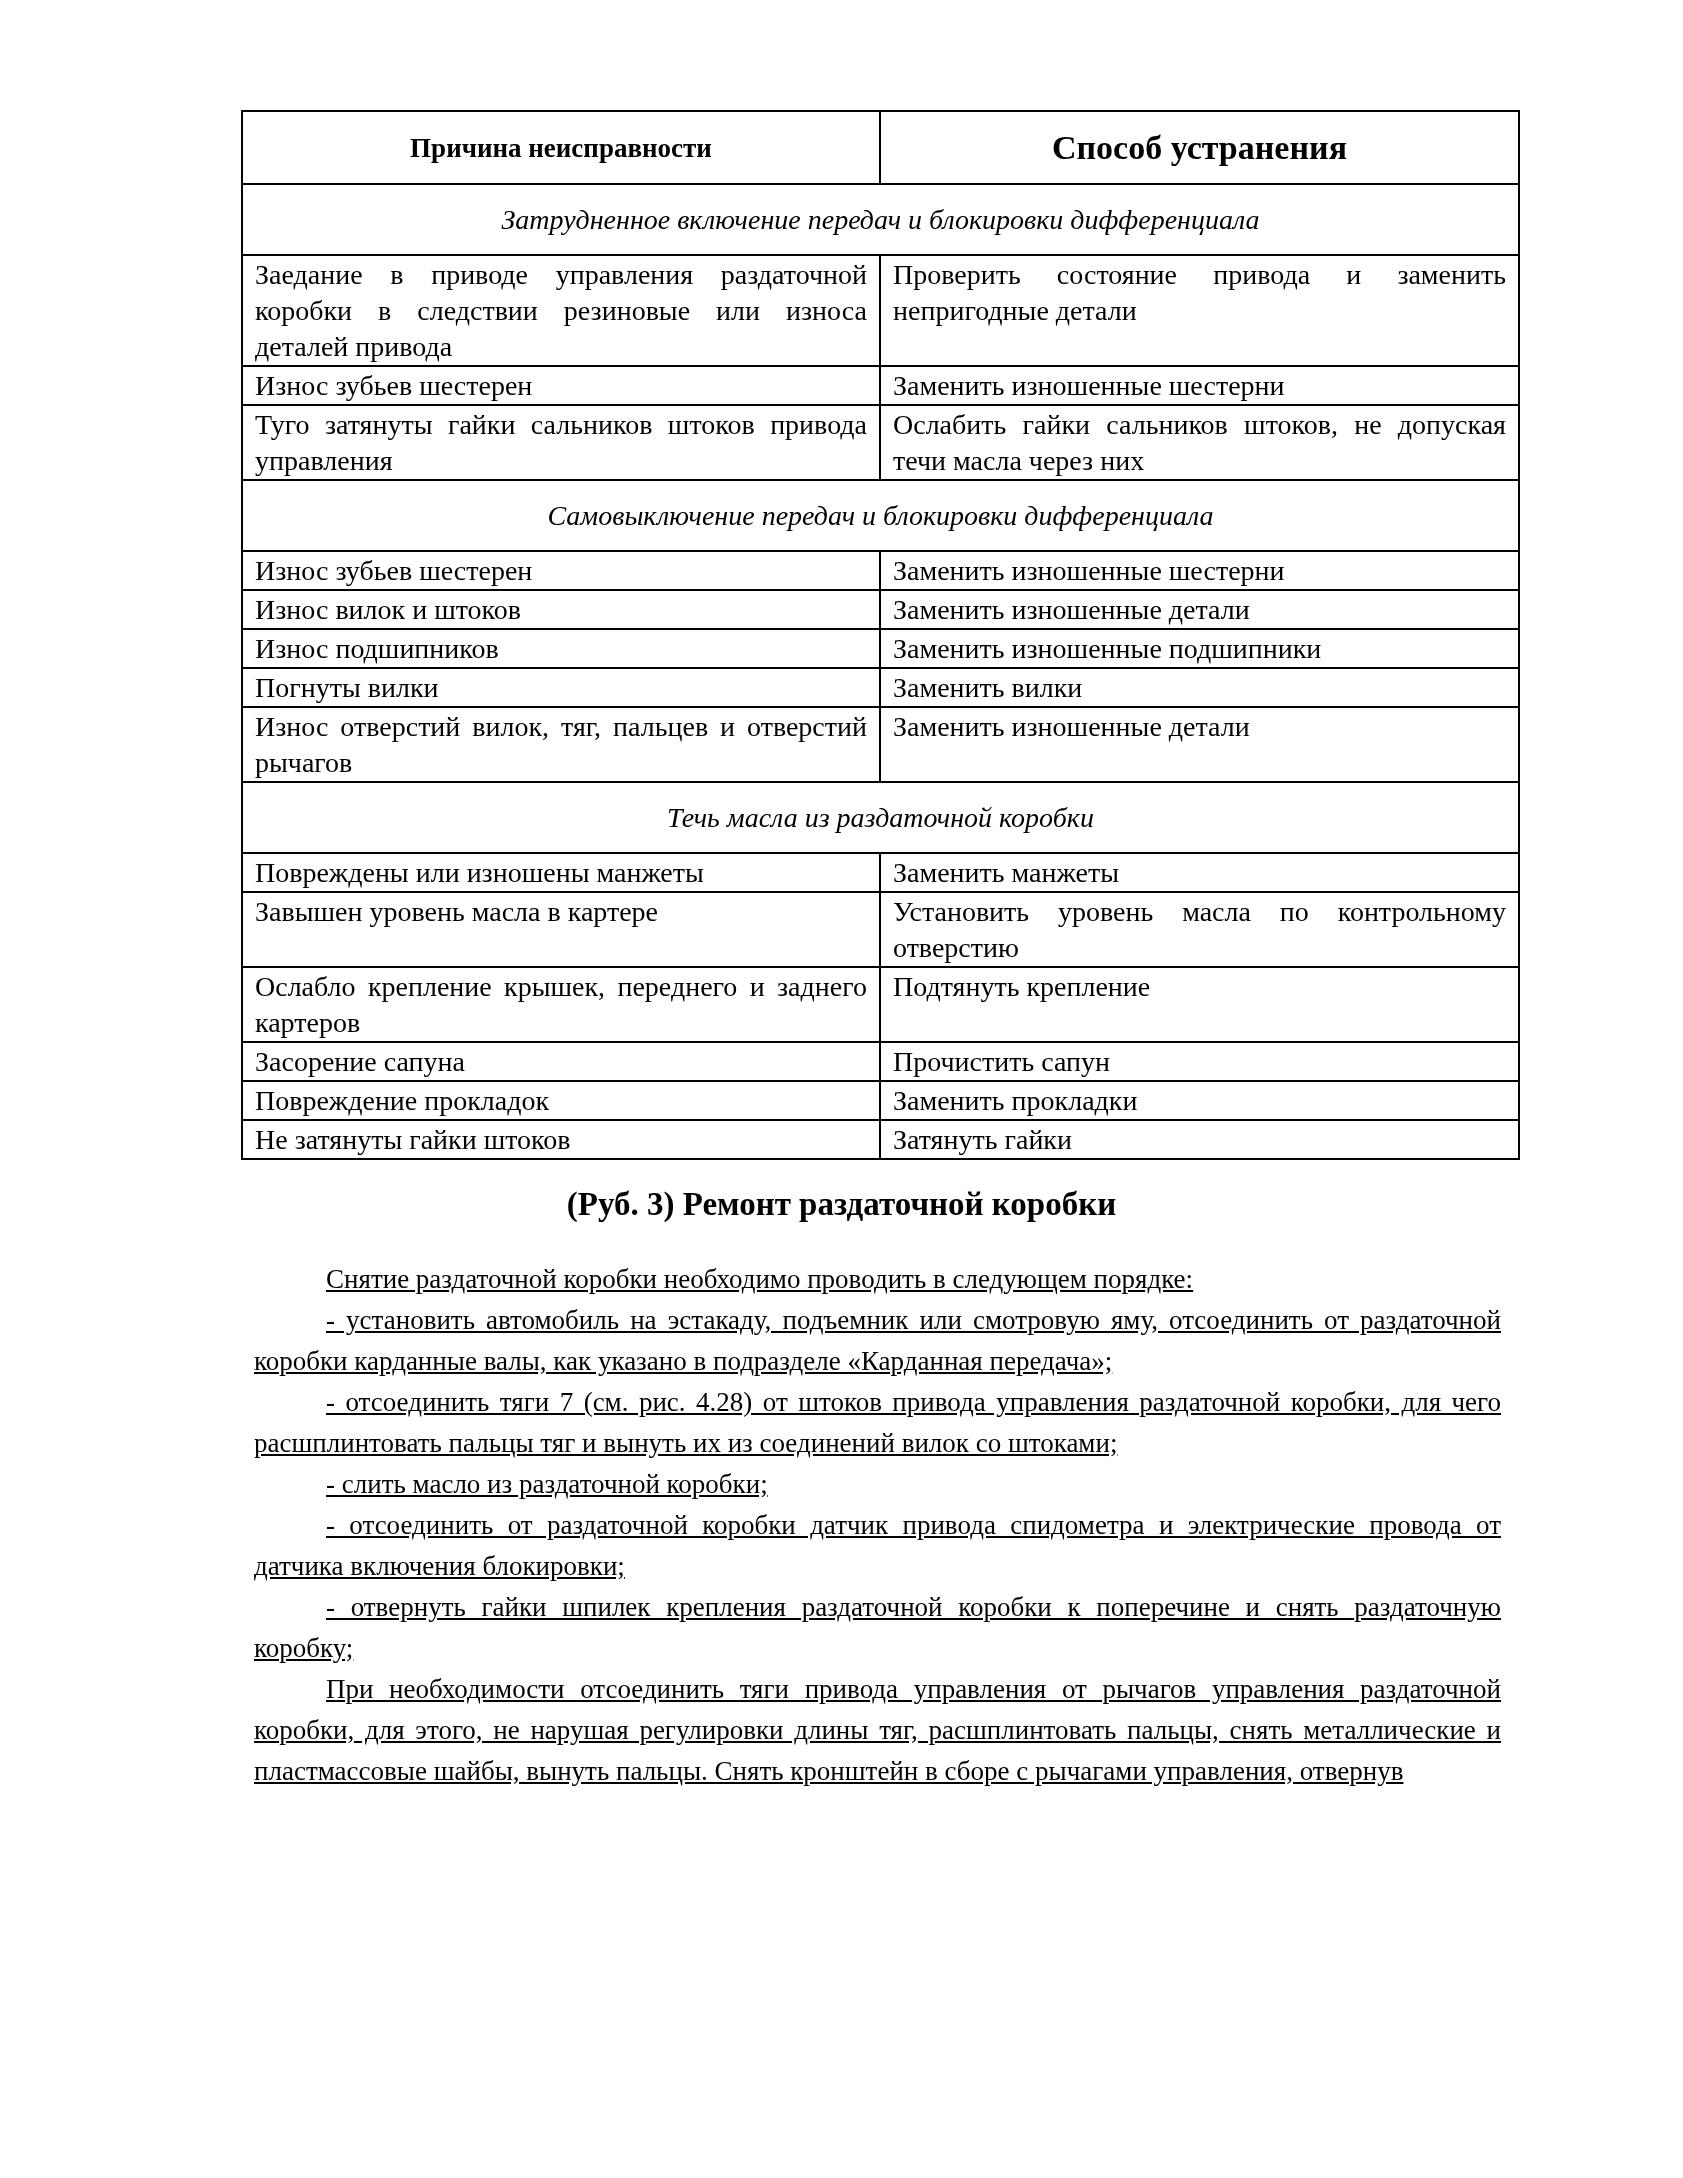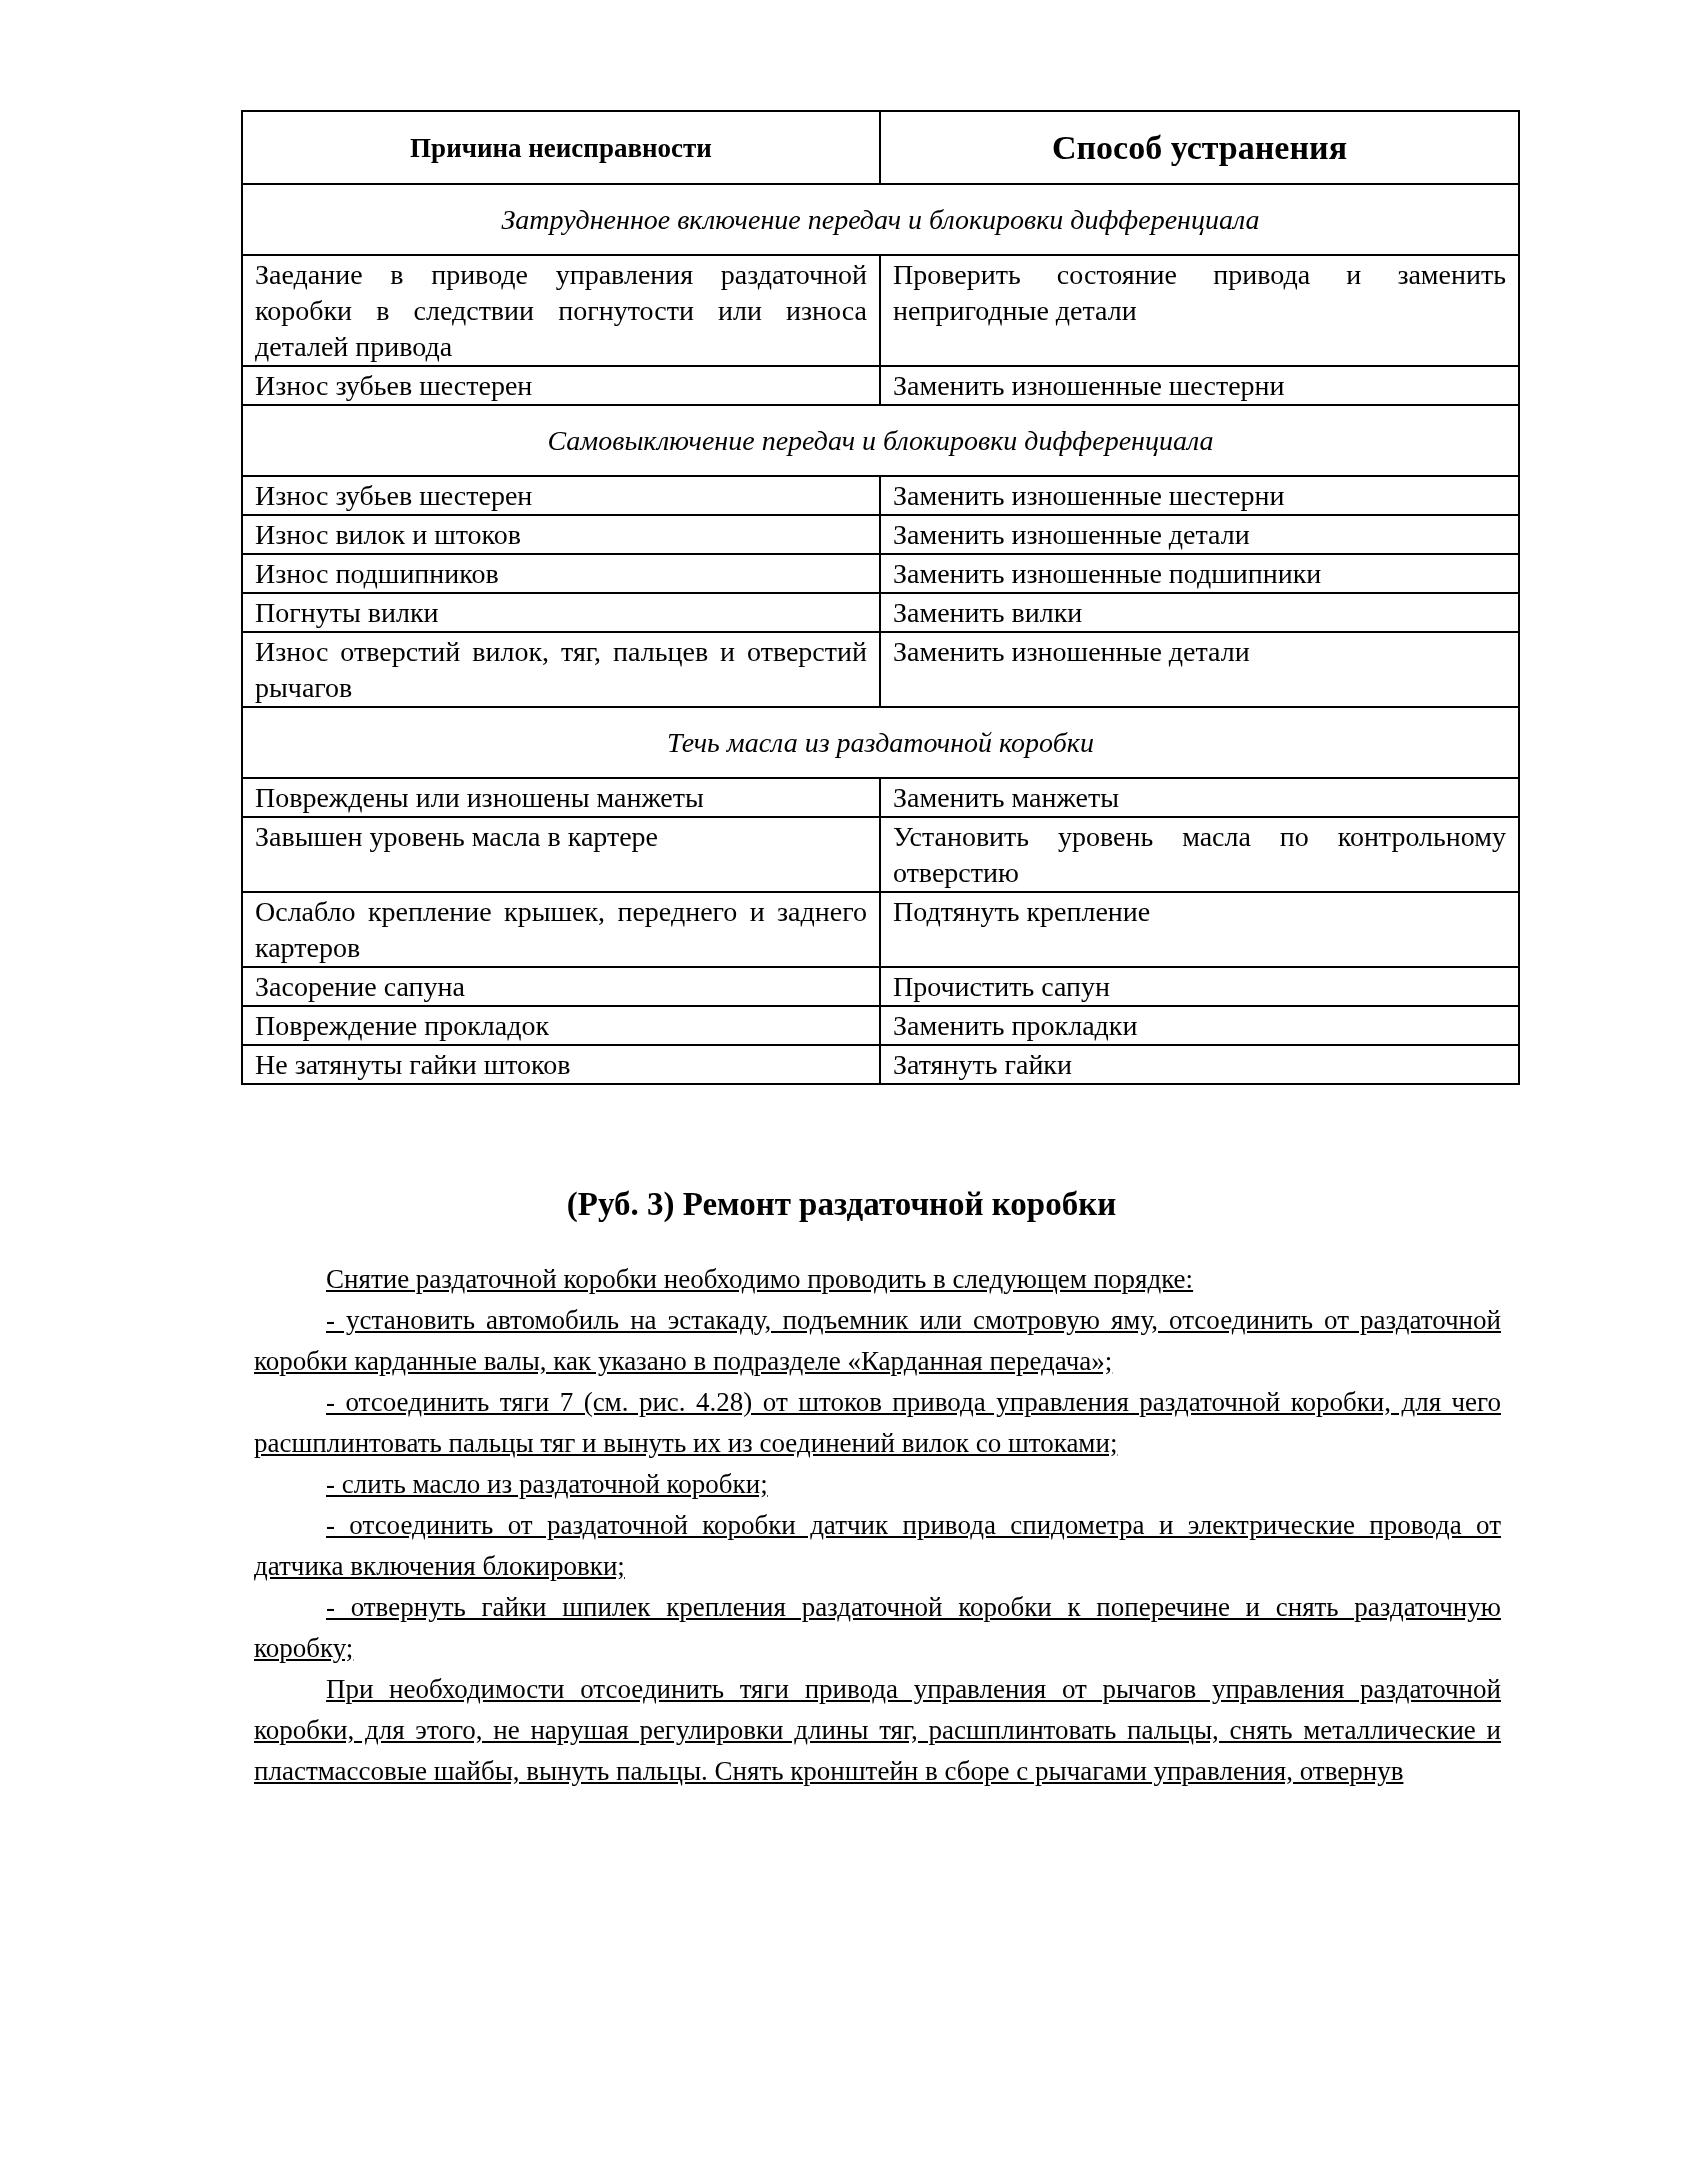--- a/index.html
+++ b/index.html
@@ -43,26 +43,30 @@
         <th class="h1">Причина неисправности</th>
         <th class="h2">Способ устранения</th>
       </tr>
     </thead>
     <tbody>
 
       <tr>
         <td class="section" colspan="2">Затрудненное включение передач и блокировки дифференциала</td>
       </tr>
       <tr class="row">
-        <td style="height:107px">Заедание в приводе управления раздаточной коробки в следствии погнутости или износа деталей привода</td>
+        <td style="height:107px">Заедание в приводе управления раздаточной коробки в следствии резиновые или износа деталей привода</td>
         <td>Проверить состояние привода и заменить непригодные детали</td>
       </tr>
       <tr class="row">
         <td>Износ зубьев шестерен</td>
         <td>Заменить изношенные шестерни</td>
+      </tr>
+      <tr class="row">
+        <td>Туго затянуты гайки сальников штоков привода управления</td>
+        <td>Ослабить гайки сальников штоков, не допуская течи масла через них</td>
       </tr>
 
       <tr>
         <td class="section" colspan="2">Самовыключение передач и блокировки дифференциала</td>
       </tr>
       <tr class="row">
         <td>Износ зубьев шестерен</td>
         <td>Заменить изношенные шестерни</td>
       </tr>
       <tr class="row">

